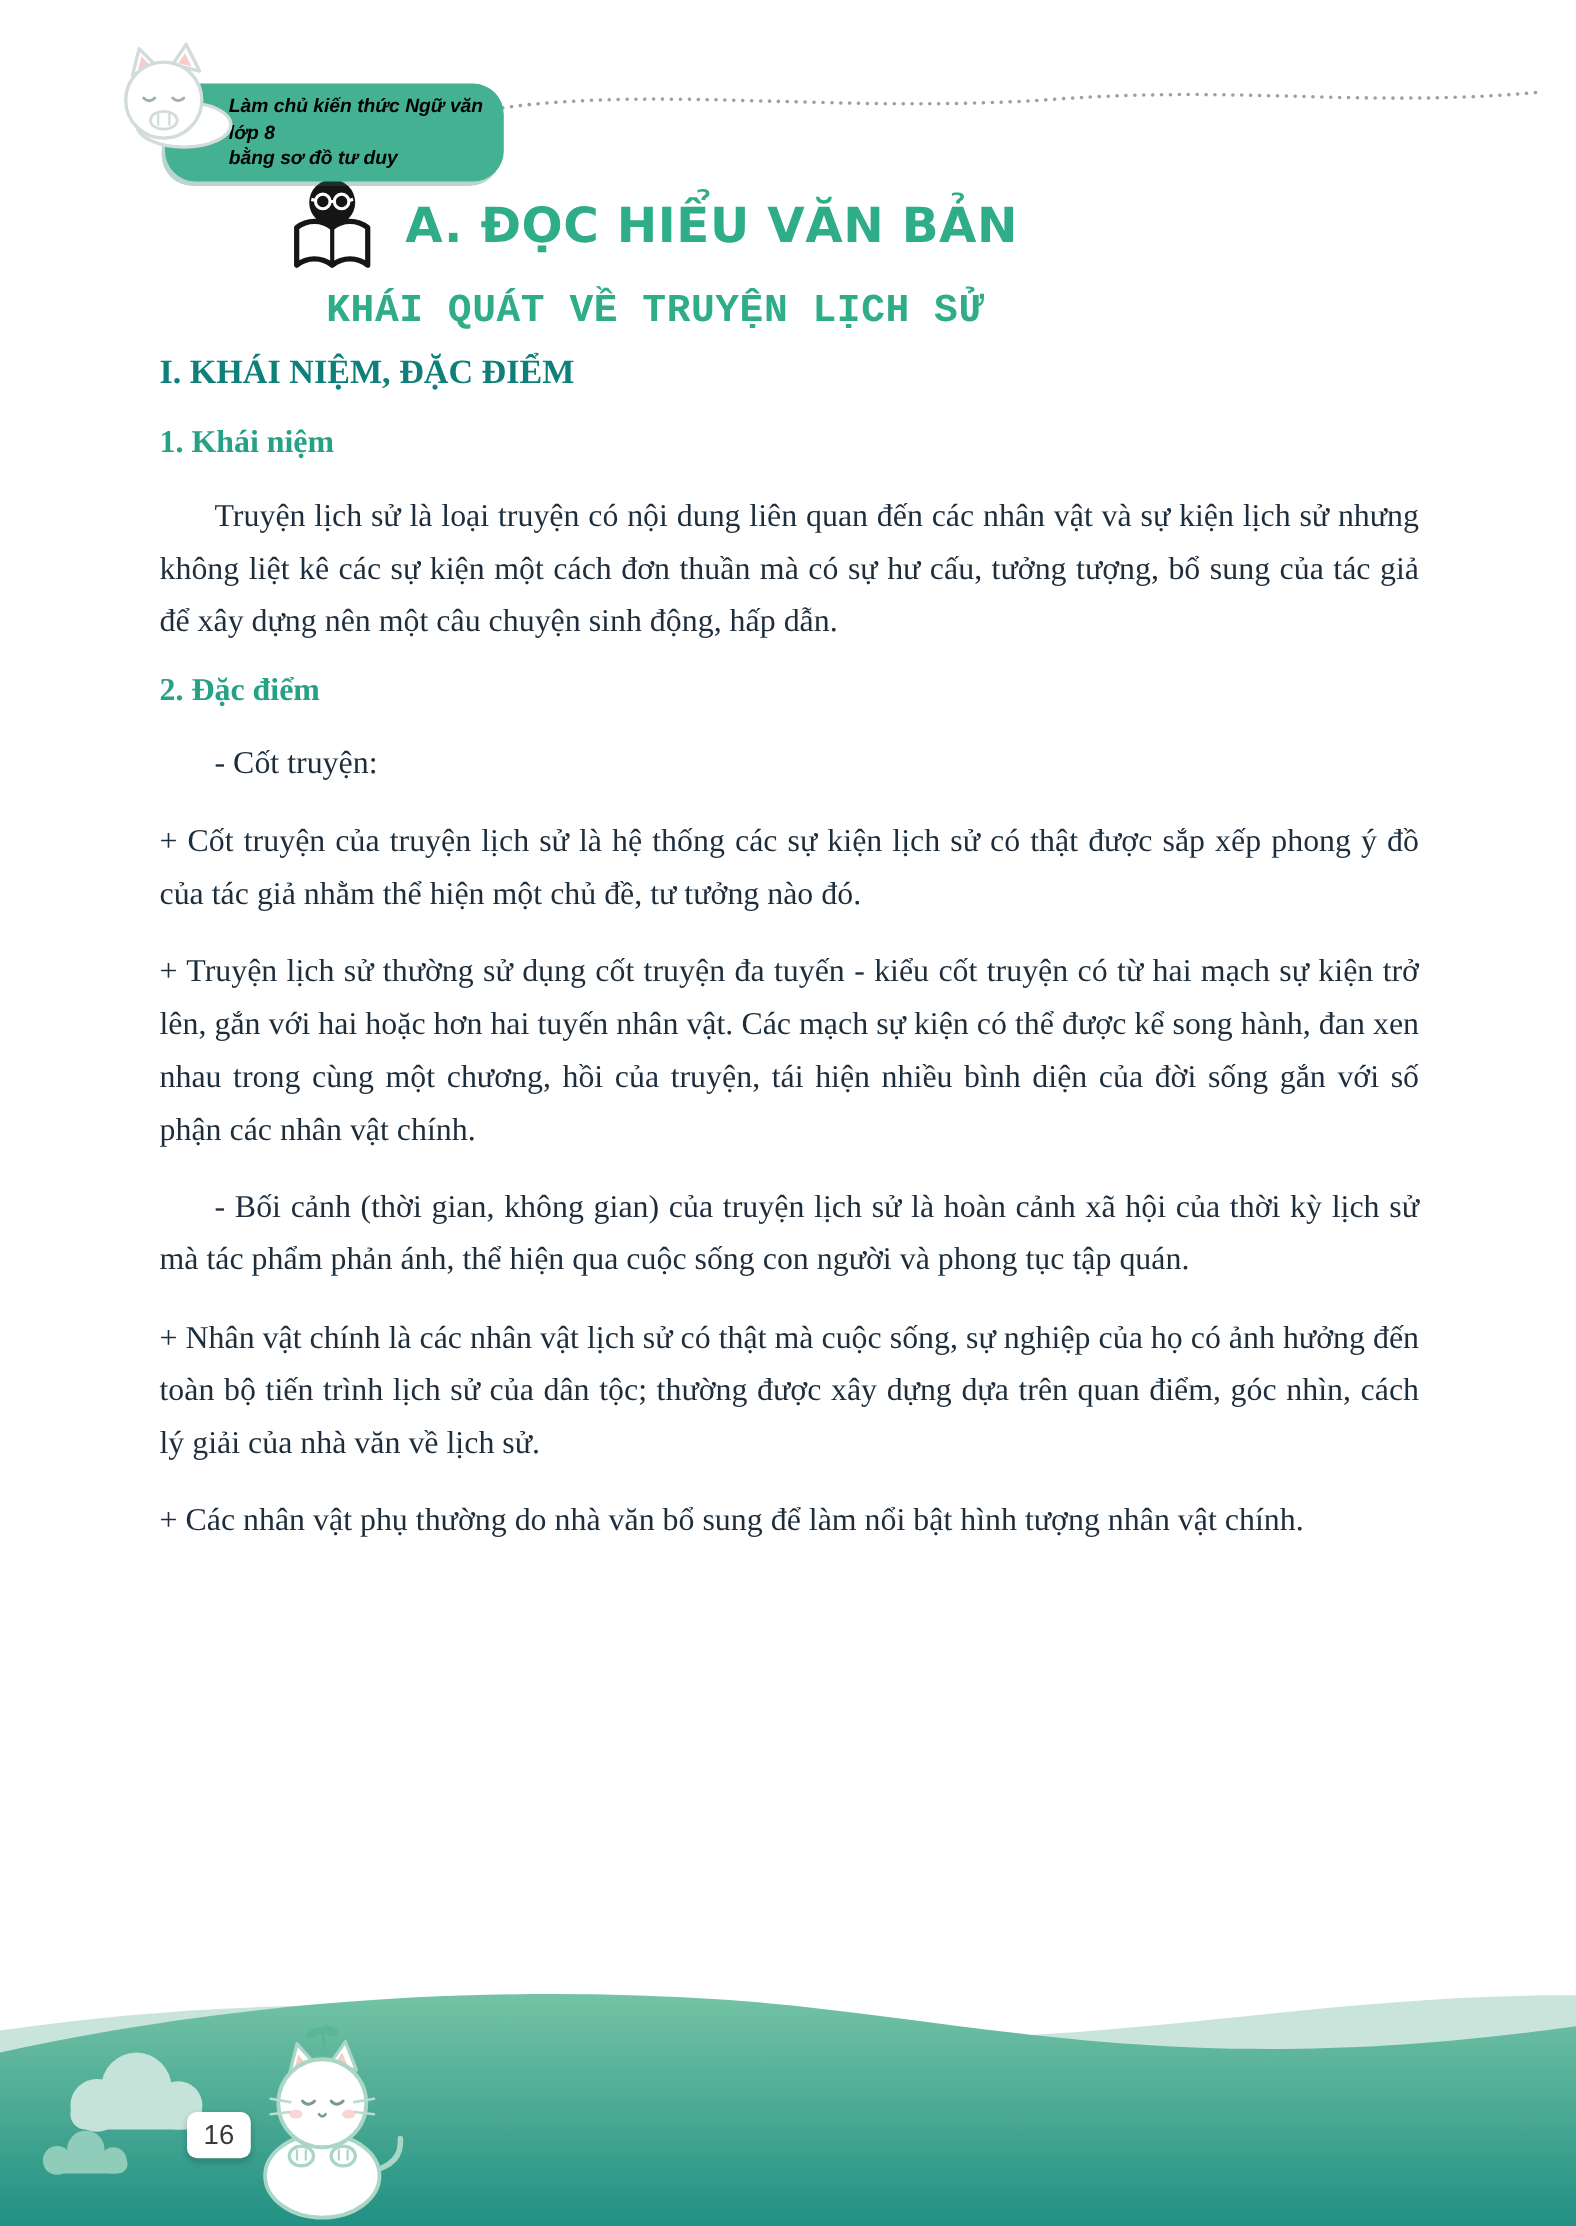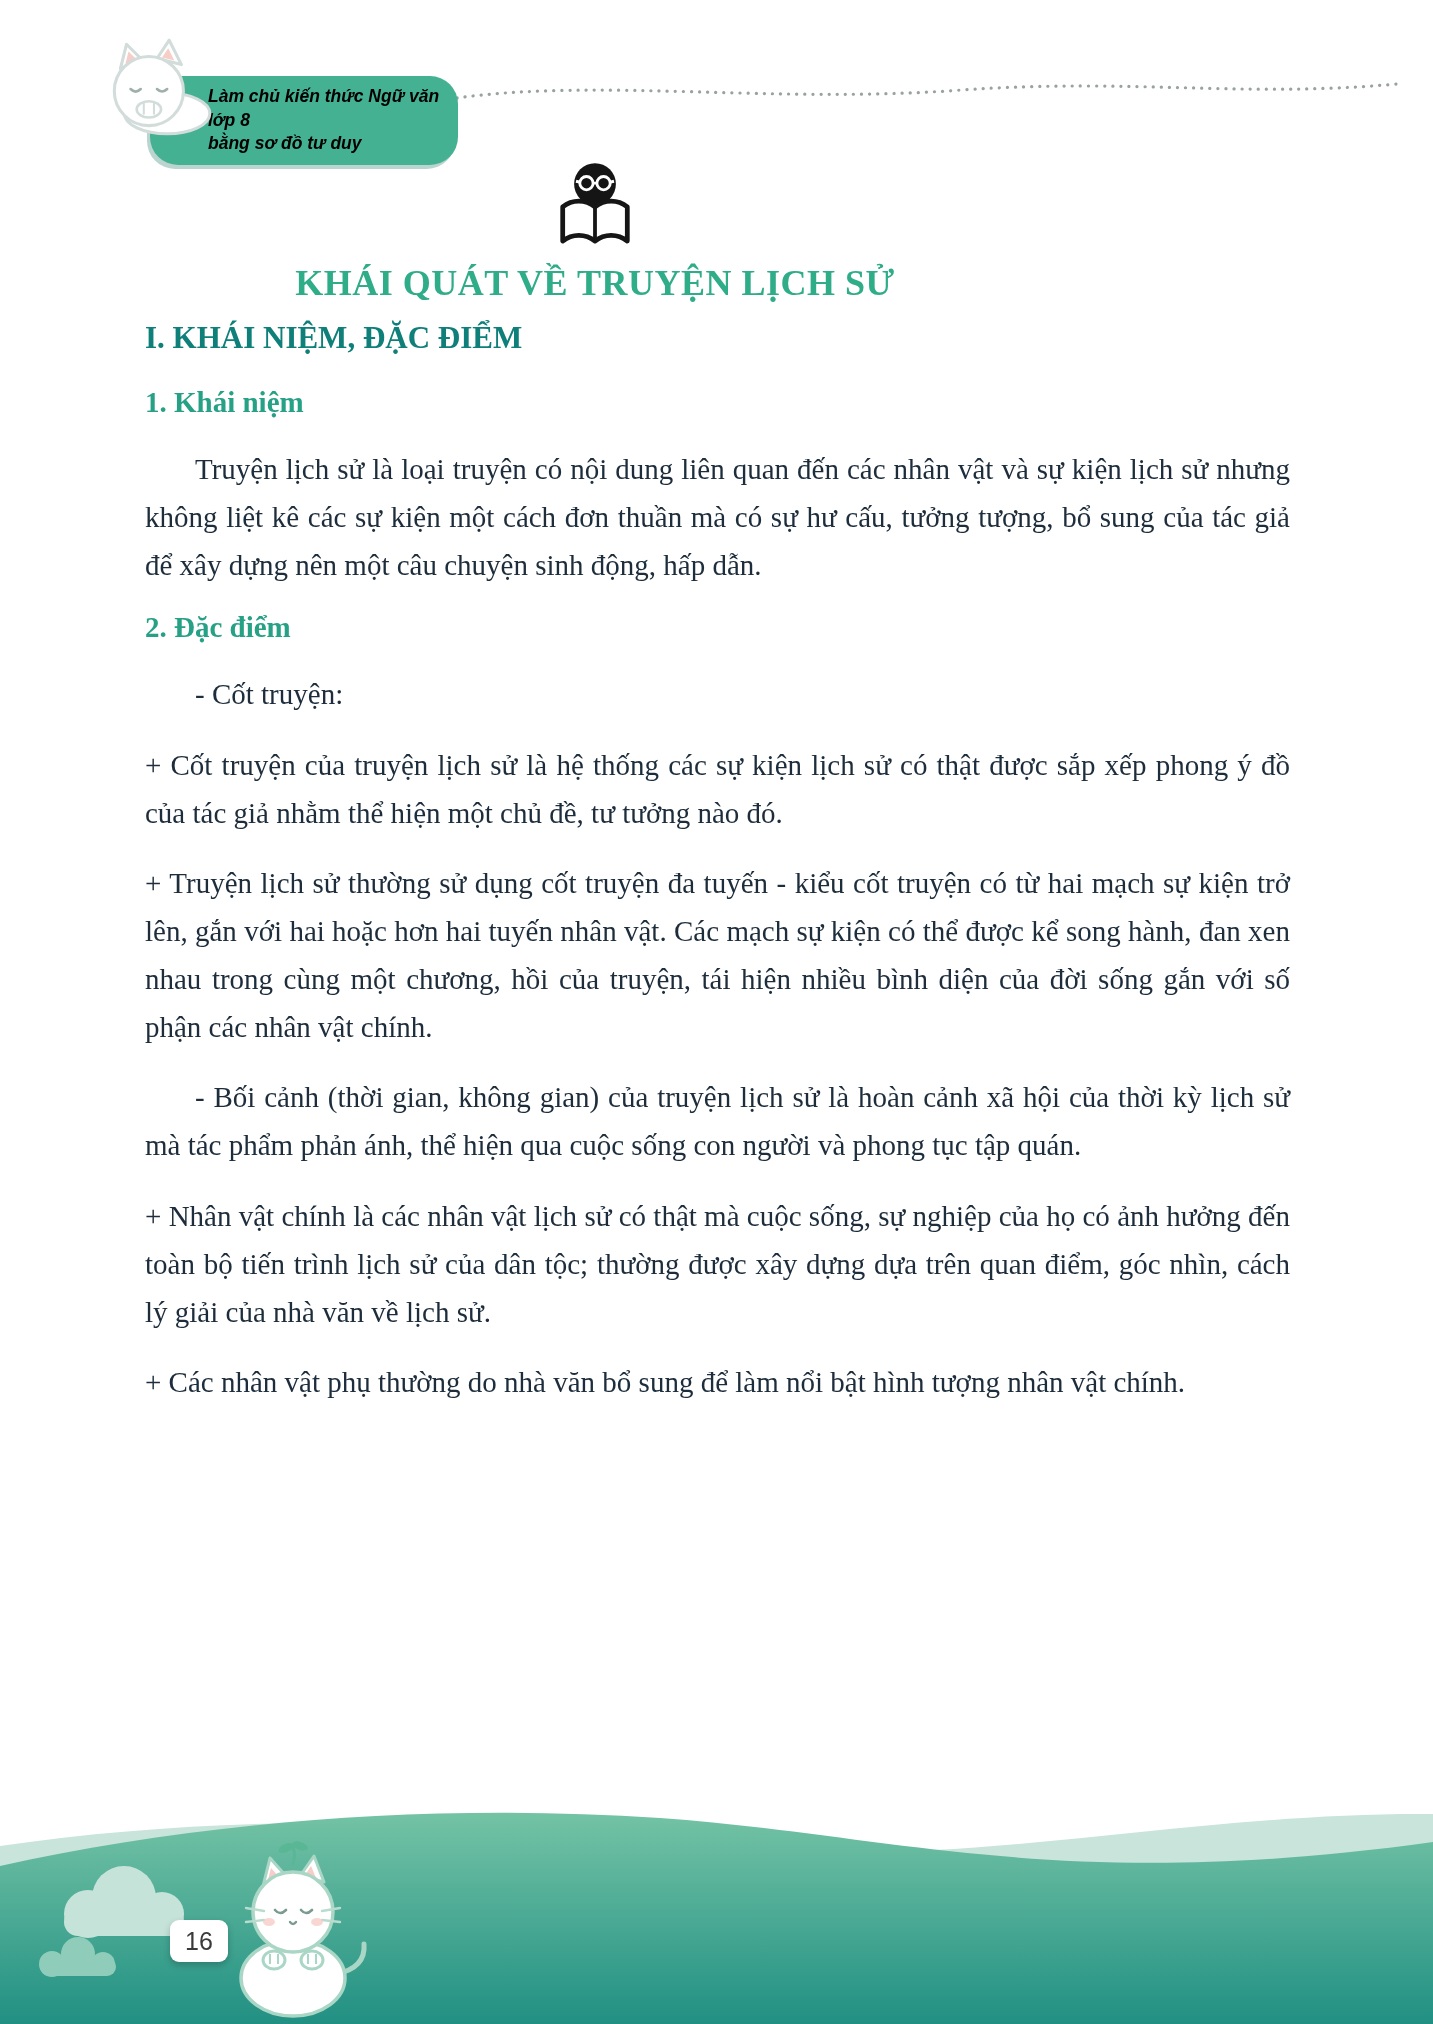--- a/index.html
+++ b/index.html
@@ -21,21 +21,21 @@
 
   
   .title-block { position:absolute; left:0; top:158px; width:1190px; text-align:center; }
   .title-row { display:flex; align-items:center; justify-content:center; gap:28px; }
   .reader-icon { width:76px; height:94px; flex:0 0 auto; }
   .part-title {
     font-family:"DejaVu Sans", sans-serif; font-weight:bold; font-size:44px;
     color:var(--title-green, #2fac88); letter-spacing:0.5px; white-space:nowrap;
   }
   .lesson-title {
-    font-family:Liberation Serif, serif; font-weight:bold; font-size:36px;
+    font-family:Liberation Mono, monospace; font-weight:bold; font-size:36px;
     color:var(--title-green, #2fac88); margin-top:10px; letter-spacing:0.5px;
   }
 
   
   main { position:absolute; left:145px; top:320px; width:1145px; color:var(--body-text, #1d2d3c); }
   .h-roman {
     font-family:"Liberation Serif", serif; font-weight:bold; font-size:31px;
     color:var(--heading-teal, #0f7f79); margin:0 0 30px;
   }
   .h-num {
@@ -87,20 +87,21 @@
   <div class="title-block">
     <div class="title-row">
       <svg class="reader-icon" viewBox="0 0 80 96" aria-hidden="true">
         <circle cx="40" cy="26" r="22" fill="#151515"></circle>
         <circle cx="31" cy="25" r="7" fill="#151515" stroke="#ffffff" stroke-width="3"></circle>
         <circle cx="49" cy="25" r="7" fill="#151515" stroke="#ffffff" stroke-width="3"></circle>
         <path d="M38,25 L42,25 M20,23 L24,24 M56,24 L60,23" stroke="#ffffff" stroke-width="3"></path>
         <path d="M6,50 C16,42 30,42 40,50 C50,42 64,42 74,50 L74,86 C64,78 50,78 40,86 C30,78 16,78 6,86 Z" fill="#ffffff" stroke="#161616" stroke-width="5" stroke-linejoin="round"></path>
         <path d="M40,50 L40,86" stroke="#161616" stroke-width="4"></path>
       </svg>
+      <h1 class="part-title">A. ĐỌC HIỂU VĂN BẢN</h1>
     </div>
     <h2 class="lesson-title">KHÁI QUÁT VỀ TRUYỆN LỊCH SỬ</h2>
   </div>
 
   <main>
     <h3 class="h-roman">I. KHÁI NIỆM, ĐẶC ĐIỂM</h3>
 
     <h4 class="h-num">1. Khái niệm</h4>
     <p class="first-indent">Truyện lịch sử là loại truyện có nội dung liên quan đến các nhân vật và sự kiện lịch sử nhưng không liệt kê các sự kiện một cách đơn thuần mà có sự hư cấu, tưởng tượng, bổ sung của tác giả để xây dựng nên một câu chuyện sinh động, hấp dẫn.</p>
 

